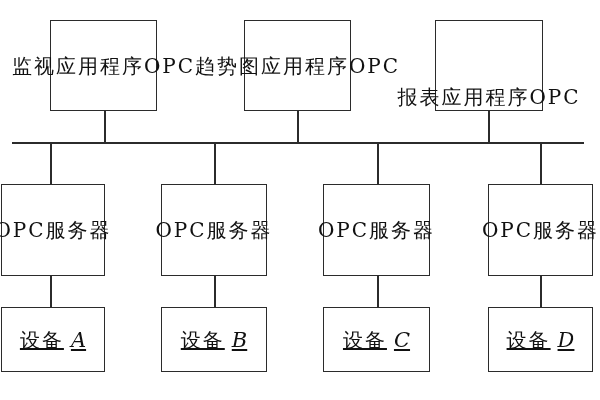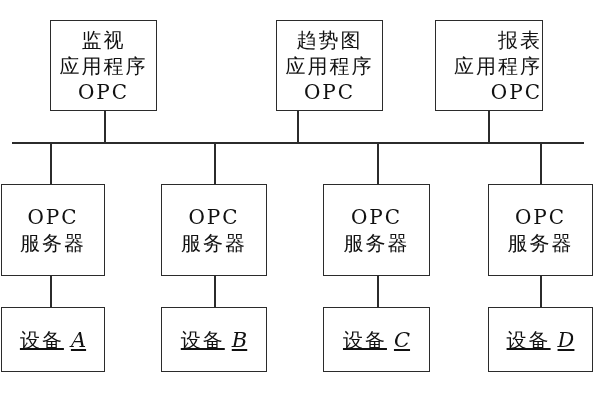--- a/index.html
+++ b/index.html
@@ -19,21 +19,21 @@
     height: 400px;
     background: #ffffff;
     overflow: hidden;
   }
   .box {
     position: absolute;
     box-sizing: border-box;
     border: 1.5px solid #2b2b2b;
     background: #ffffff;
     display: flex;
-    flex-direction: column;
+    flex-direction: row;
     align-items: center;
     justify-content: center;
     text-align: center;
   }
   .ln {
     font-size: 20px;
     line-height: 26px;
     letter-spacing: 2px;
     white-space: nowrap;
   }
@@ -59,21 +59,21 @@
 <body>
 
 <div class="stage">
 
   <div class="box" style="left:50px; top:20px; width:107px; height:91px;">
     <div class="ln">监视</div>
     <div class="ln">应用程序</div>
     <div class="ln">OPC</div>
   </div>
 
-  <div class="box" style="left:244px; top:20px; width:107px; height:91px;margin-left:32px;">
+  <div class="box" style="left:244px; top:20px; width:107px; height:91px;">
     <div class="ln">趋势图</div>
     <div class="ln">应用程序</div>
     <div class="ln">OPC</div>
   </div>
 
   <div class="box" style="left:435px; top:20px; width:108px; height:91px;align-items:flex-end;">
     <div class="ln">报表</div>
     <div class="ln">应用程序</div>
     <div class="ln">OPC</div>
   </div>

